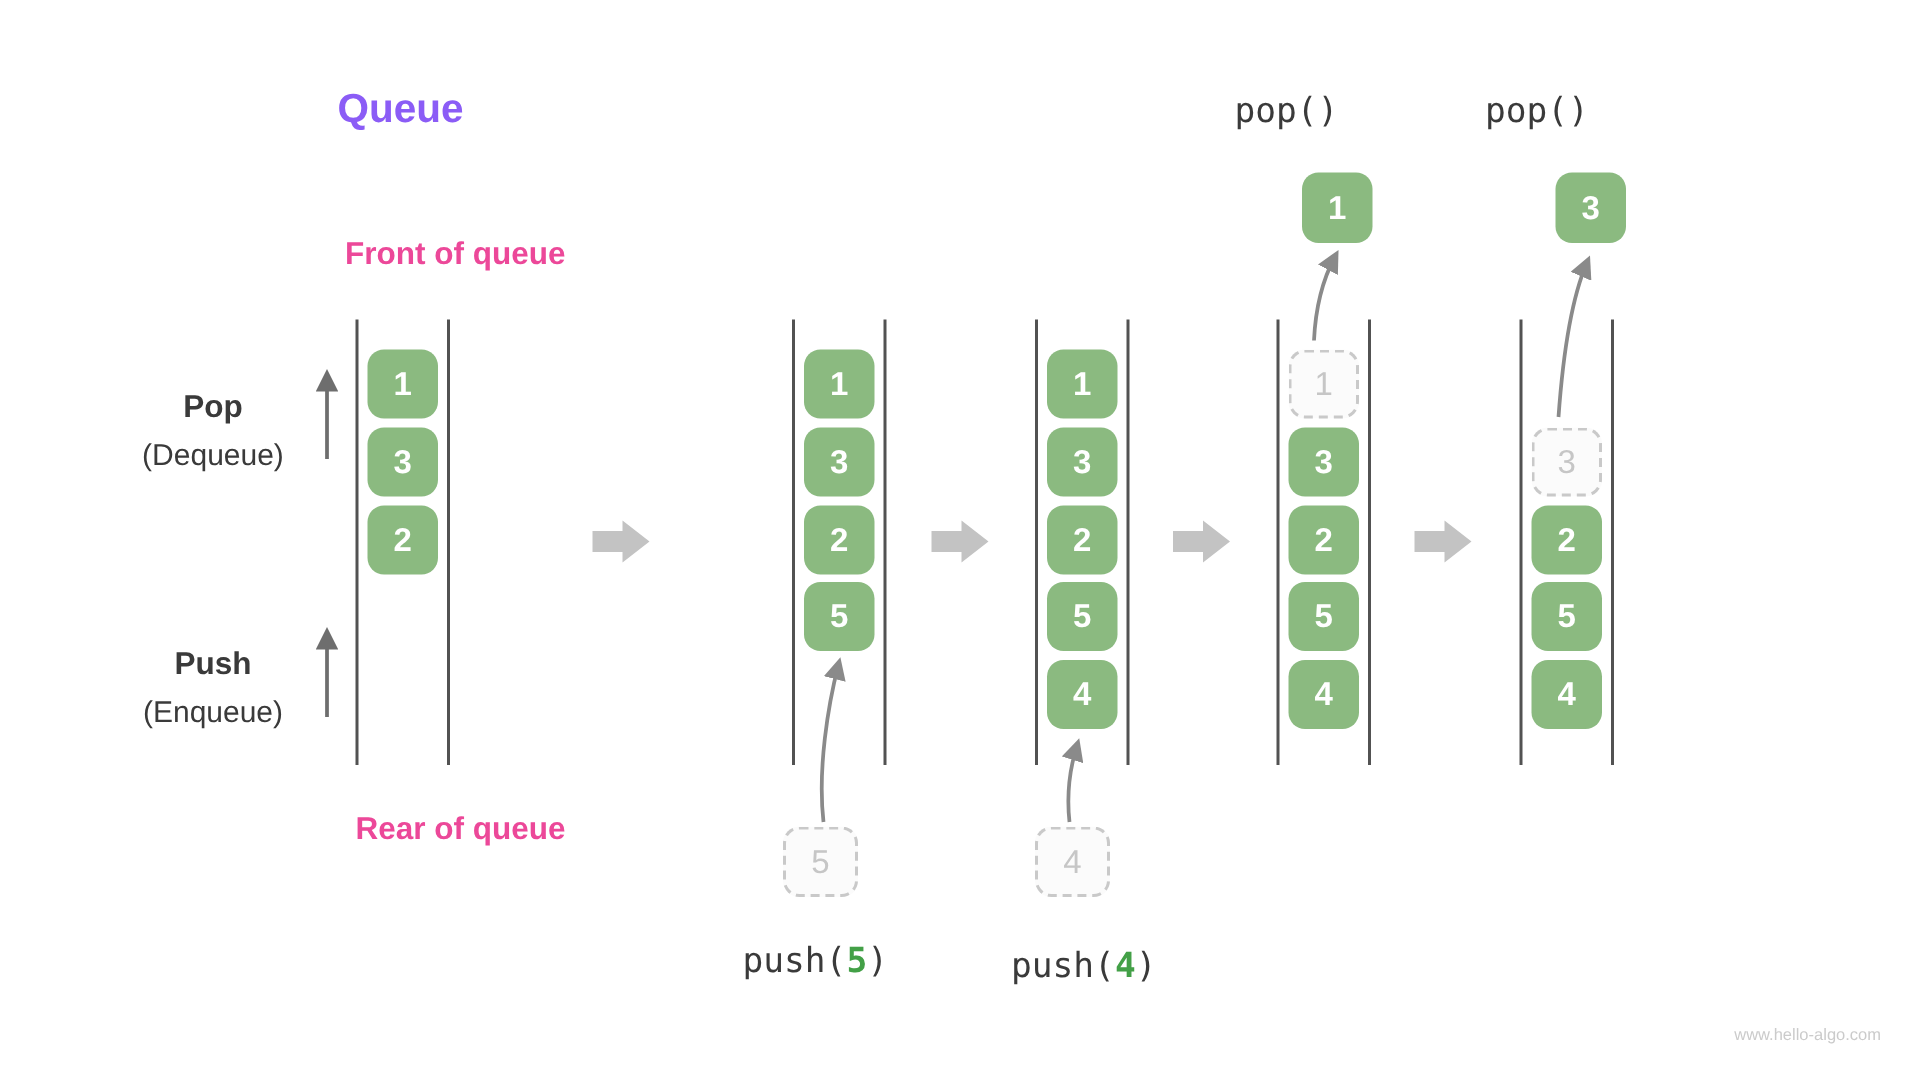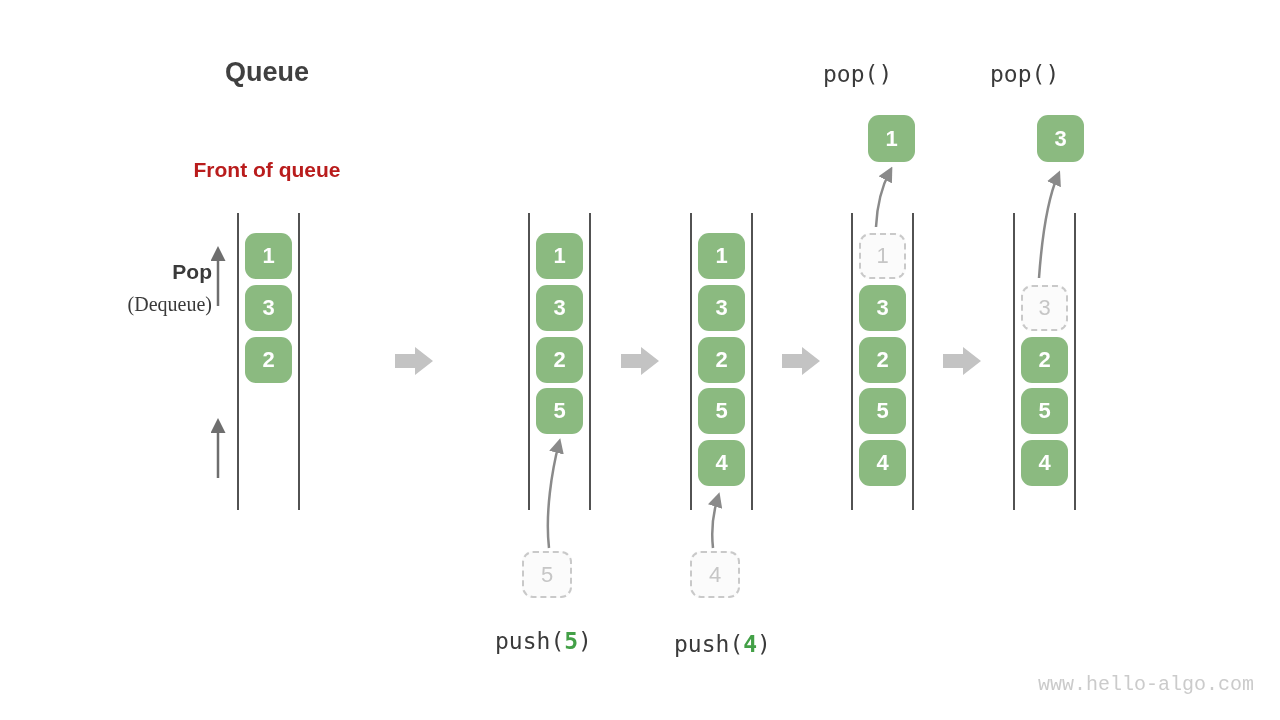--- a/index.html
+++ b/index.html
@@ -2,33 +2,33 @@
 <html><head>
 <meta charset="utf-8">
 <style>
   html,body{margin:0;padding:0;background:#fff;}
   .canvas{
     position:relative;width:1280px;height:720px;background:#ffffff;
     font-family:"Liberation Sans",sans-serif;overflow:hidden;
   }
   .title{
     position:absolute;left:187px;top:57px;width:160px;text-align:center;
-    font-size:27px;font-weight:700;color:#404040;
+    font-size:27px;font-weight:700;color:#8b5cf6;
   }
   .edge-label{
-    position:absolute;width:220px;text-align:center;
-    font-size:21px;font-weight:700;color:#b91c1c;
+    position:absolute;width:220px;text-align:right;
+    font-size:21px;font-weight:700;color:#ec4899;
   }
   .edge-front{left:157px;top:158px;}
   .edge-rear{left:157px;top:541px;}
-  .action-label{position:absolute;left:72px;width:140px;text-align:right;color:#3a3a3a;}
+  .action-label{position:absolute;left:72px;width:140px;text-align:center;color:#3a3a3a;}
   .action-pop{top:260px;}
   .action-push{top:431px;}
   .action-main{font-weight:700;font-size:21px;}
-  .action-sub{font-size:20px;margin-top:9px;font-family:Liberation Serif, serif;}
+  .action-sub{font-size:20px;margin-top:9px;}
   .rail{position:absolute;top:213px;width:2px;height:297px;background:#525252;}
   .cell{
     position:absolute;width:47px;height:46px;border-radius:11px;background:#8bba80;
     color:#ffffff;font-size:22px;font-weight:700;
     display:flex;align-items:center;justify-content:center;
   }
   .ghost-cell{
     position:absolute;width:47px;height:46px;box-sizing:border-box;
     border:2px dashed #c9c9c9;background:#fbfbfb;border-radius:11px;
     color:#c6c6c6;font-size:22px;font-weight:400;
@@ -51,35 +51,40 @@
     font-size:23px;color:#3a3a3a;white-space:nowrap;
   }
   .op-push5{left:495px;top:628px;}
   .op-push4{left:674px;top:631px;}
   .op-pop1{left:823px;top:61px;}
   .op-pop2{left:990px;top:61px;}
   .op-arg{color:#43a047;font-weight:700;}
   .overlay{position:absolute;left:0;top:0;width:1280px;height:720px;pointer-events:none;}
   .watermark{
     position:absolute;right:26px;bottom:24px;
-    font-family:Liberation Mono, monospace;
-    font-size:20px;color:#cbcbcb;
+    font-family:Liberation Sans, sans-serif;
+    font-size:11px;color:#cbcbcb;
   }
 </style>
 </head>
 <body>
 
 <div class="canvas">
 
   <div class="title">Queue</div>
   <div class="edge-label edge-front">Front of queue</div>
+  <div class="edge-label edge-rear">Rear of queue</div>
 
   <div class="action-label action-pop">
     <div class="action-main">Pop</div>
     <div class="action-sub">(Dequeue)</div>
+  </div>
+  <div class="action-label action-push">
+    <div class="action-main">Push</div>
+    <div class="action-sub">(Enqueue)</div>
   </div>
 
   <svg class="overlay" viewBox="0 0 1280 720">
     <defs>
       <marker id="ah" markerWidth="6" markerHeight="6" refX="4" refY="3" orient="auto">
         <path d="M0,0 L6,3 L0,6 Z" fill="#6e6e6e"></path>
       </marker>
       <marker id="ah2" markerWidth="6" markerHeight="6" refX="4" refY="3" orient="auto">
         <path d="M0,0 L6,3 L0,6 Z" fill="#8a8a8a"></path>
       </marker>

